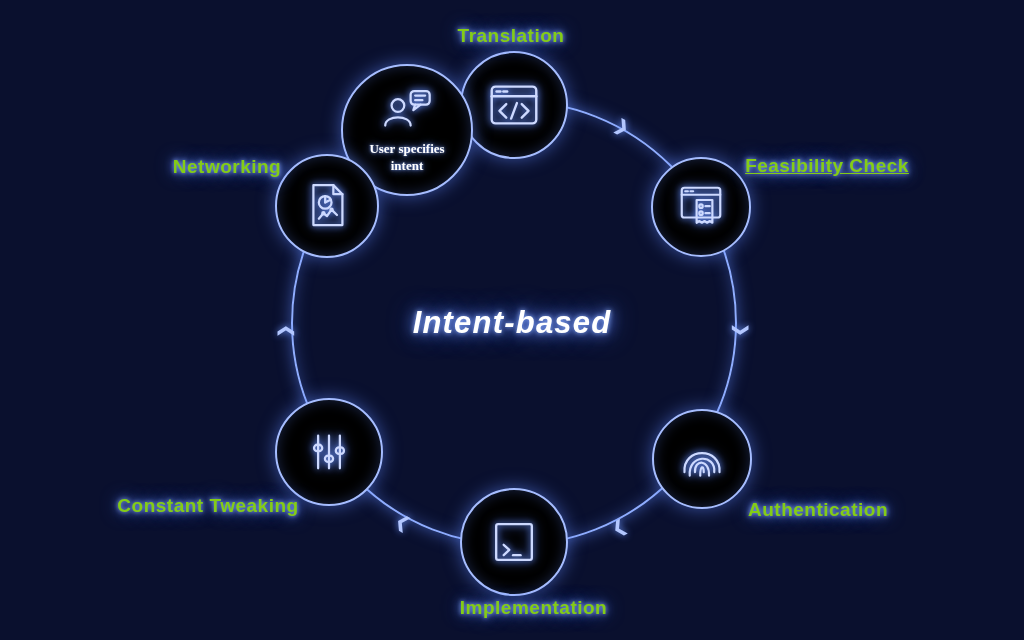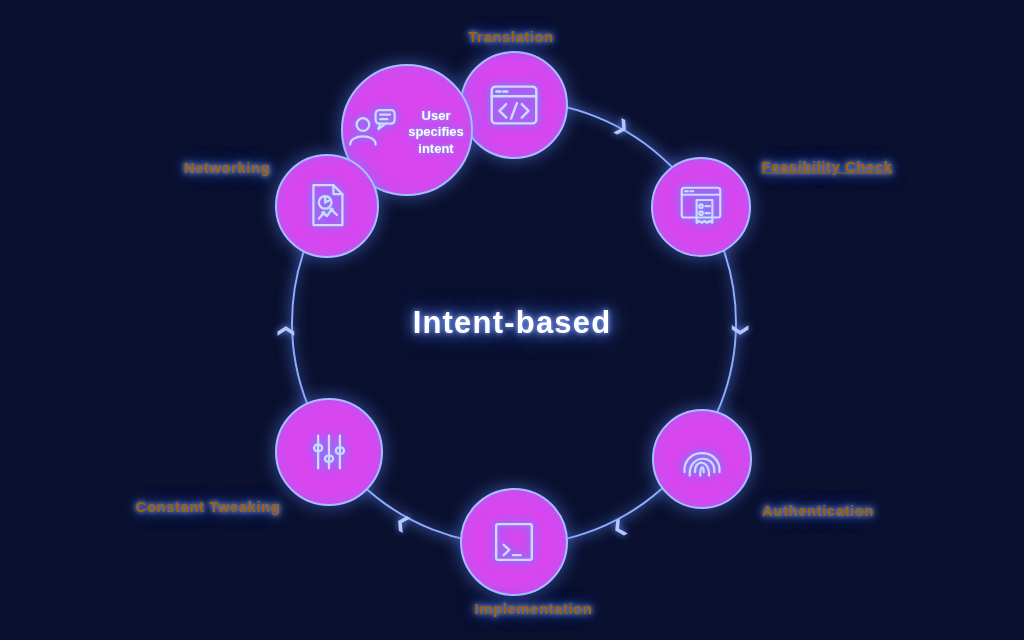--- a/index.html
+++ b/index.html
@@ -14,43 +14,44 @@
     position: absolute;
     left: 291px; top: 100px;
     width: 442px; height: 442px;
     border-radius: 50%;
     border: 2px solid #8fadff;
     box-shadow: 0 0 16px rgba(96,137,255,.55), inset 0 0 16px rgba(96,137,255,.35);
   }
   .node {
     position: absolute;
     border-radius: 50%;
-    background: #d946ef;
+    background: #000000;
     border: 2px solid #a6bdff;
     box-shadow: 0 0 18px rgba(96,137,255,.55), inset 0 0 14px rgba(96,137,255,.28);
     display: flex;
-    flex-direction: row;
+    flex-direction: column;
     align-items: center;
     justify-content: center;
+    font-family: Liberation Serif, serif;
   }
   .icon svg {
     display: block;
     stroke: #cdd9ff;
     fill: none;
     stroke-width: 2.5;
     stroke-linecap: round;
     stroke-linejoin: round;
     filter: drop-shadow(0 0 3px rgba(110,150,255,.95)) drop-shadow(0 0 6px rgba(80,120,255,.55));
   }
   .label {
     position: absolute;
     transform: translate(-50%,-50%);
-    color: #a16207;
-    font-weight: bold;
-    font-size: 15px;
+    color: #84cc16;
+    font-weight: bold;
+    font-size: 19px;
     letter-spacing: .5px;
     white-space: nowrap;
     text-shadow: 0 0 10px rgba(100,140,255,1), 0 0 4px rgba(150,180,255,.9), 0 0 18px rgba(80,120,255,.8);
   }
   .intent-text {
     margin-top: 5px;
     width: 96px;
     text-align: center;
     color: #ffffff;
     font-weight: bold;
@@ -62,20 +63,21 @@
     position: absolute;
     left: 512px; top: 323px;
     transform: translate(-50%,-50%);
     text-align: center;
     color: #ffffff;
     font-size: 31px;
     font-weight: bold;
     letter-spacing: 1.2px;
     line-height: 1.2;
     text-shadow: 0 0 14px rgba(100,140,255,1), 0 0 5px rgba(160,190,255,.95), 0 0 26px rgba(80,120,255,.8);
+    font-style: italic;
   }
   .arrow {
     position: absolute;
     color: #b3c7ff;
     font-size: 16px;
     font-weight: bold;
     line-height: 1;
     text-shadow: 0 0 7px rgba(110,150,255,.95);
   }
 </style>

